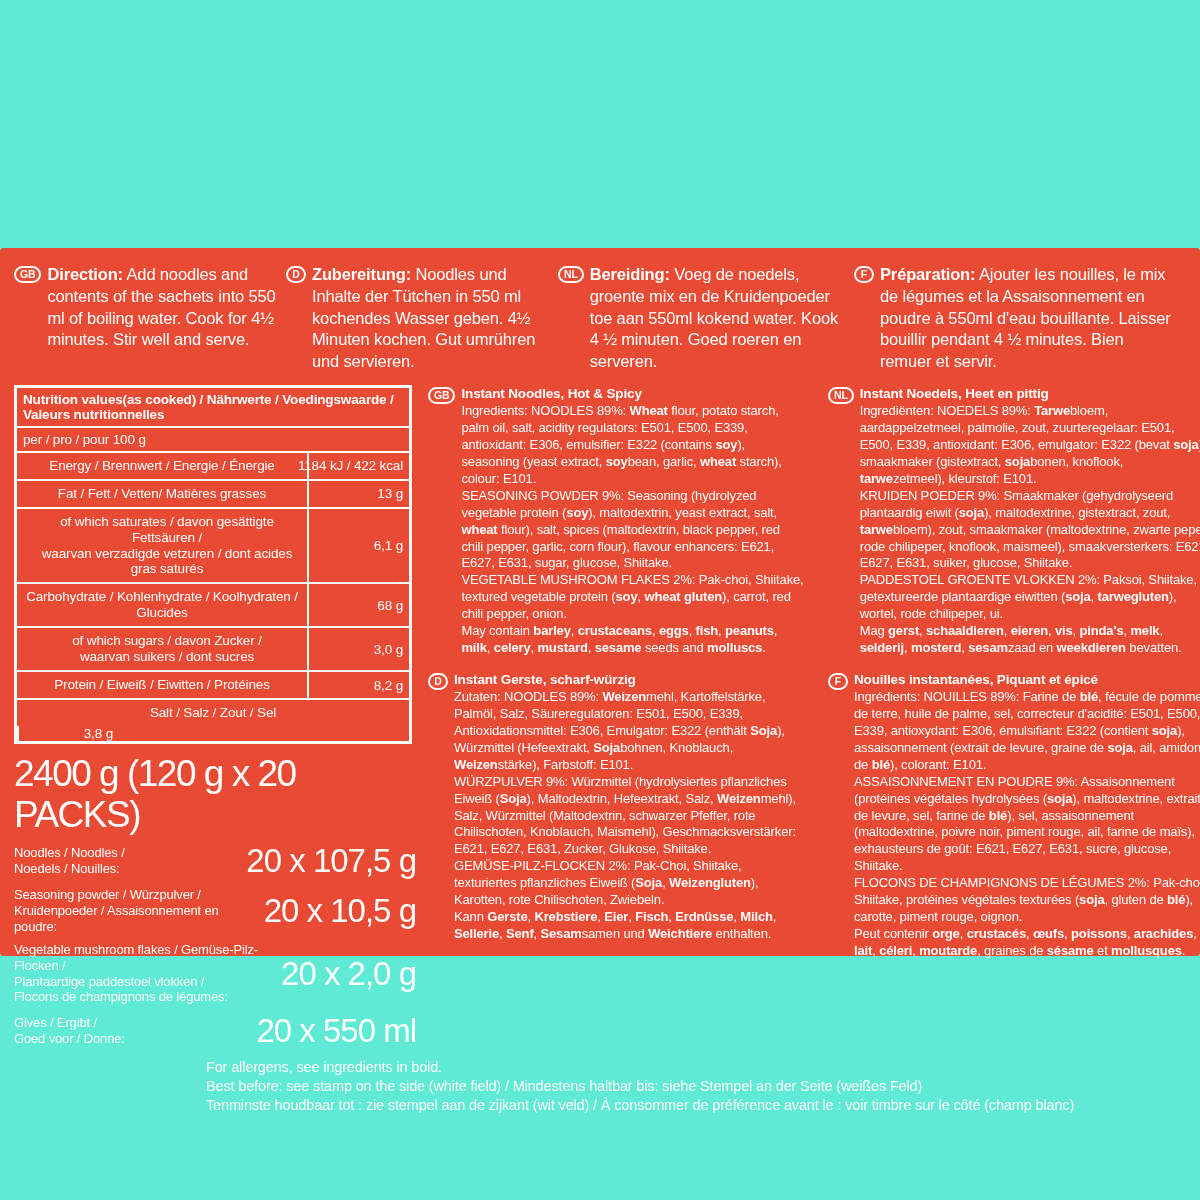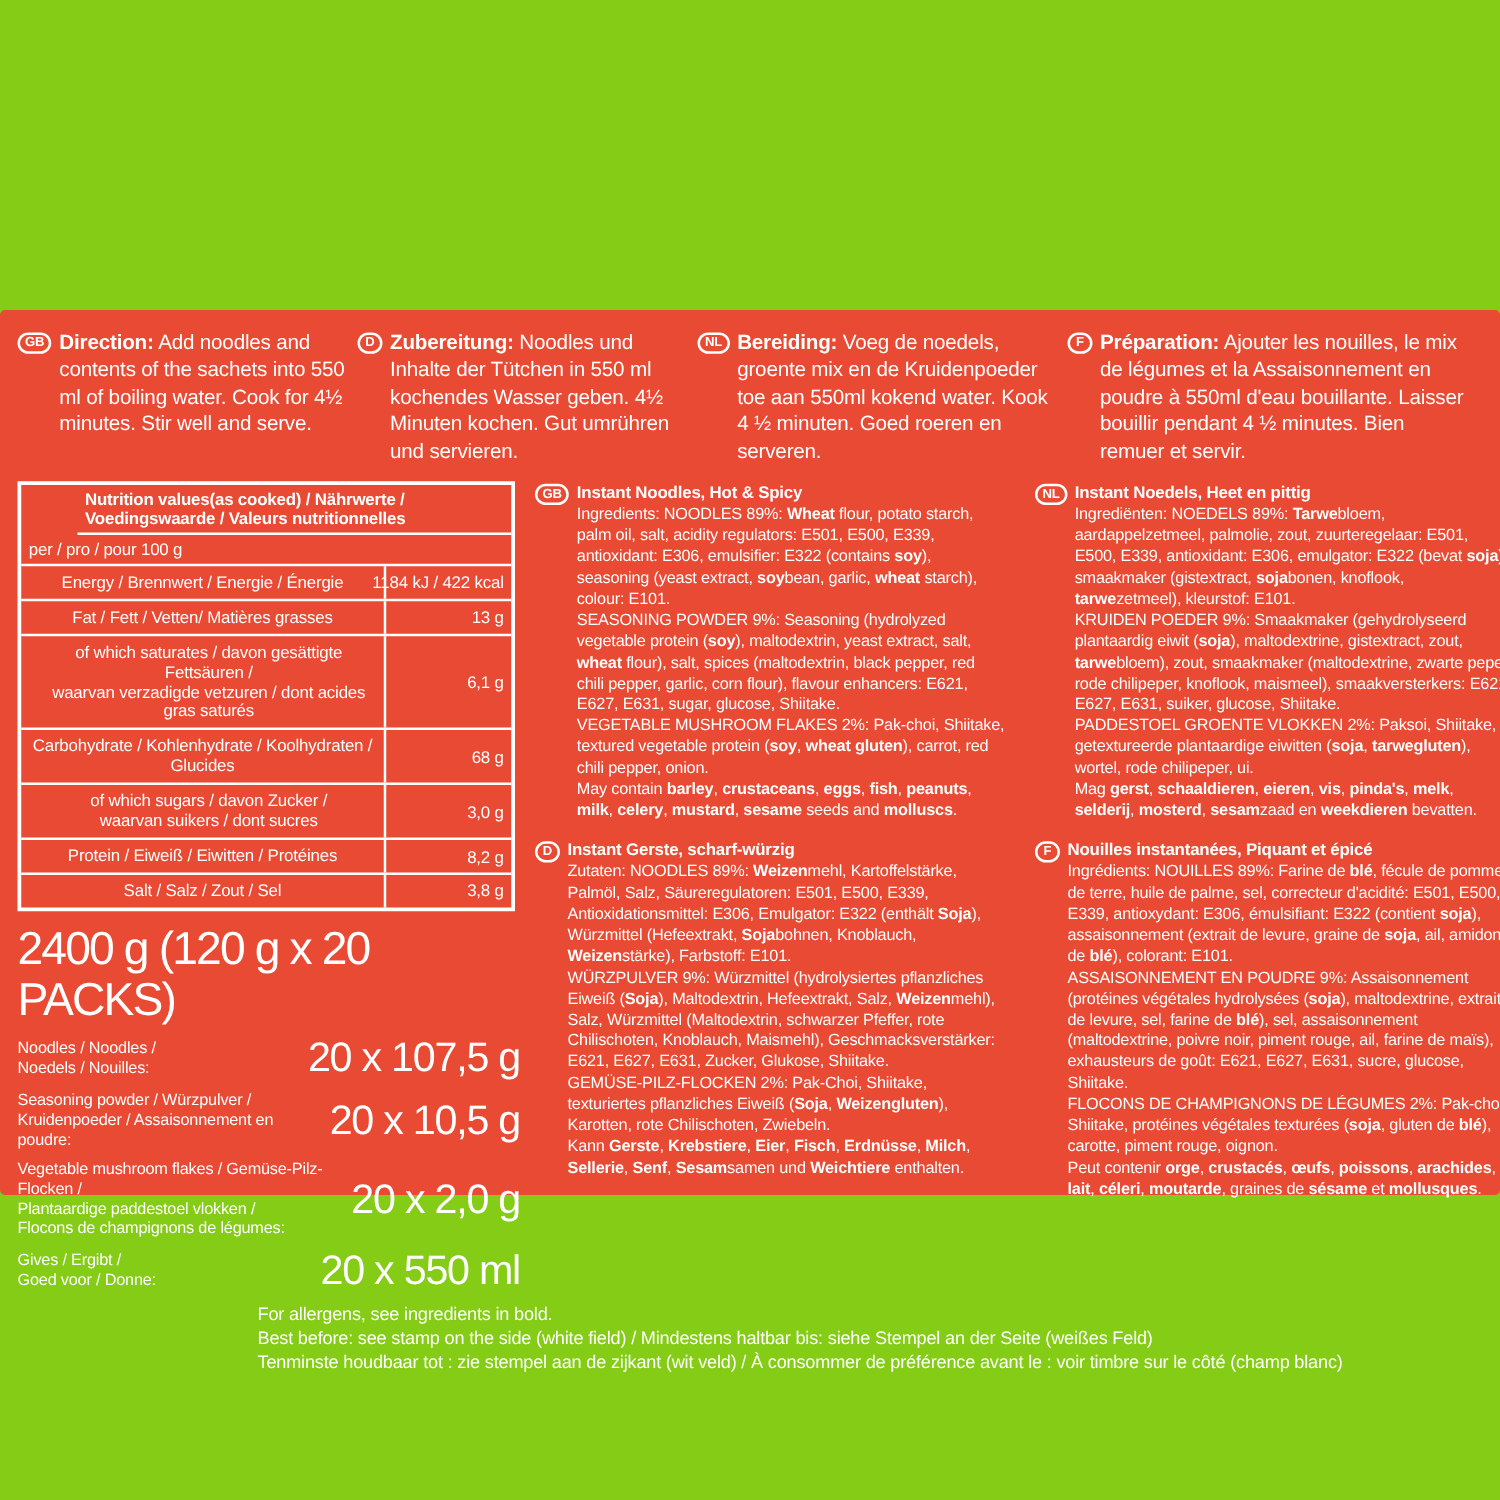--- a/index.html
+++ b/index.html
@@ -1,18 +1,18 @@
 <!DOCTYPE html>
 <html><head>
 <meta charset="utf-8">
 <style>
   * { box-sizing: border-box; margin: 0; padding: 0; }
   html,body { background:#ffffff; }
   body { font-family: "Liberation Sans", sans-serif; }
-  .sheet { position:relative; width:1200px; height:1200px; background:#84cc16; overflow:hidden; }
+  .sheet { position:relative; width:1200px; height:1200px; background:#5eead4; overflow:hidden; }
   .panel {
     position:absolute; left:0; top:248px; width:1200px; height:708px;
     background:#e84a33; color:#ffffff; border-radius:4px;
     padding:16px 14px 10px 14px; letter-spacing:-0.15px;
   }
   b { font-weight:bold; }
 
   
   .badge {
     display:inline-block; flex:none; border:2px solid #ffffff; border-radius:10px;
@@ -27,24 +27,24 @@
   .d0 { width:272px; } .d1 { width:272px; } .d2 { width:296px; } .d3 { width:332px; }
 
   
   .main { display:flex; margin-top:12px; }
   .col-left  { width:404px; flex:none; }
   .col-mid   { width:376px; flex:none; margin-left:10px; }
   .col-right { width:382px; flex:none; margin-left:24px; }
 
   
   .ntable { border:3px solid #ffffff; width:398px; font-size:13.5px; }
-  .nheader { font-weight:bold; padding:4px 6px; border-bottom:2px solid #ffffff;margin-left:45px; }
+  .nheader { font-weight:bold; padding:4px 6px; border-bottom:2px solid #ffffff; }
   .nsub    { padding:4px 6px; border-bottom:2px solid #ffffff; }
   .nrow { display:flex; border-bottom:2px solid #ffffff;text-align:center; }
-  .nrow:last-child { border-bottom:none; }
+  .nrow:last-child { border-bottom:none;flex-direction:column; }
   .nrow .lbl { flex:1; padding:5px 6px; white-space:pre-line; line-height:1.18; }
   .nrow .lbl.indent { padding-left:16px; }
   .nrow .val { width:102px; flex:none; border-left:2px solid #ffffff; display:flex;
                align-items:center; justify-content:flex-end; padding-right:6px; white-space:nowrap; }
 
   
   .packinfo { margin-top:10px; width:402px; }
   .pack-total { font-size:37px; letter-spacing:-1.5px; line-height:1.1; margin-bottom:4px; }
   .pack-item { display:flex; justify-content:space-between; align-items:center; margin-top:7px; }
   .pack-item .plabel { font-size:13px; line-height:1.22; white-space:pre-line; }

